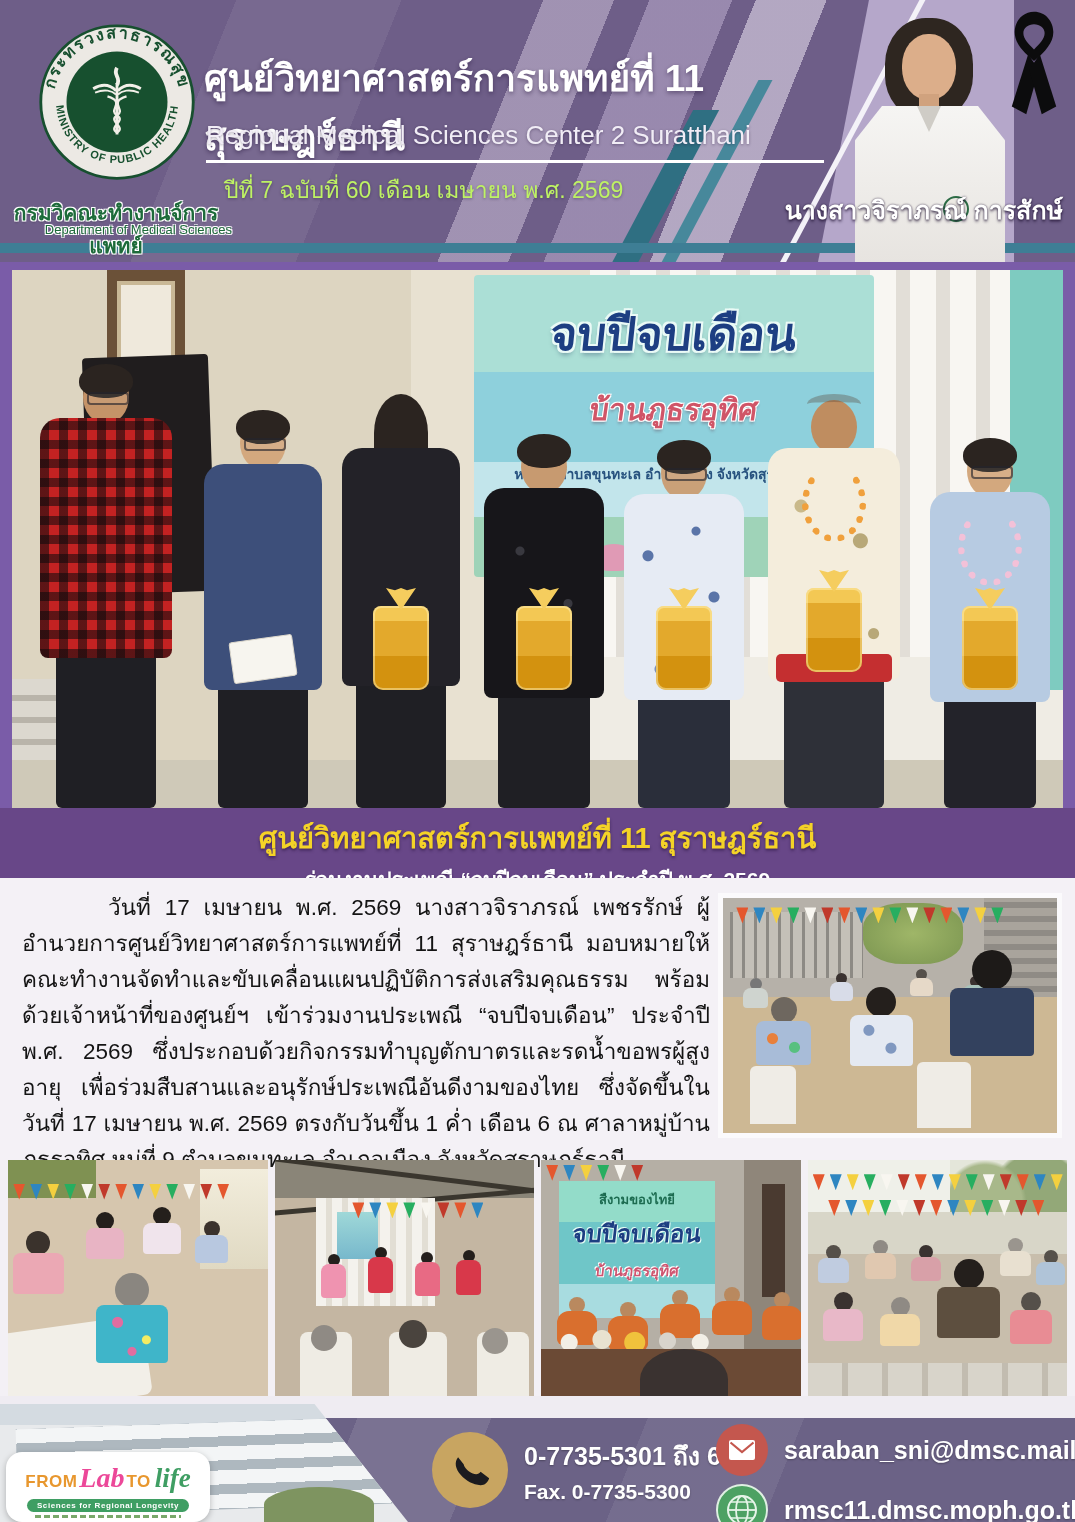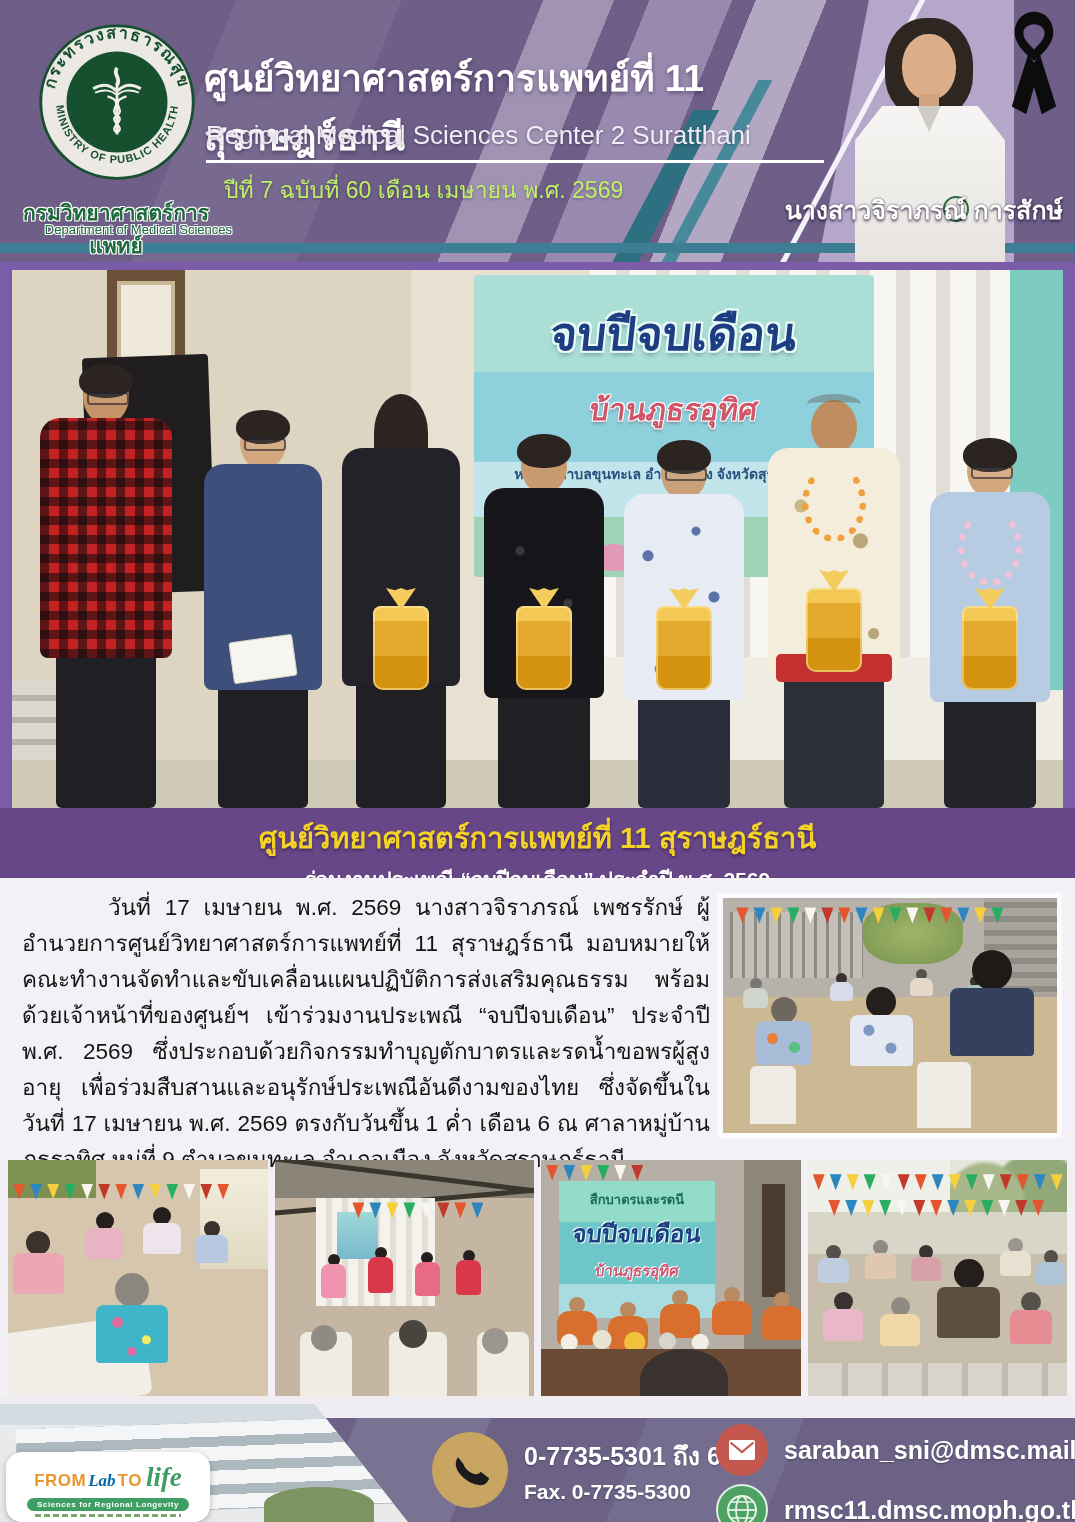--- a/index.html
+++ b/index.html
@@ -178,21 +178,21 @@
   .fband { position:absolute; left:0; top:22px; width:1075px; height:104px; background:#6b6286; overflow:hidden; }
   .fband::before { content:''; position:absolute; inset:0;
     background:linear-gradient(112deg, transparent 0 32%, rgba(255,255,255,.10) 32% 44%, transparent 44% 58%, rgba(255,255,255,.07) 58% 72%, transparent 72%); }
   .building { position:absolute; left:0; top:8px; width:425px; height:118px; clip-path:polygon(0 0, 74% 0, 96% 100%, 0 100%); background:linear-gradient(180deg,#d4dbe1 0 18%, #e8eaec 18%); }
   .building .floors { position:absolute; left:4%; top:16%; width:88%; height:74%; transform:rotate(-2deg);
     background:repeating-linear-gradient(180deg,#f3f5f6 0 14px, #aeb8bf 14px 24px); }
   .building .bush { position:absolute; right:12%; bottom:0; width:26%; height:30%; border-radius:50% 50% 0 0; background:#7e9460; }
   .lab-logo { position:absolute; left:6px; top:56px; width:204px; height:70px; background:#ffffff; border-radius:16px; text-align:center; box-shadow:0 2px 6px rgba(0,0,0,.25); }
   .lab-line { margin-top:10px; font-size:0; }
   .lab-line .w1 { font-size:17px; font-weight:800; color:#e8972e; letter-spacing:.5px; }
-  .lab-line .w2 { font-size:17px; font-weight:bold; font-style:italic; color:#0369a1; font-family:"Liberation Serif","DejaVu Serif",serif; margin:0 2px; }
+  .lab-line .w2 { font-size:28px; font-weight:bold; font-style:italic; color:#ec4899; font-family:"Liberation Serif","DejaVu Serif",serif; margin:0 2px; }
   .lab-line .w3 { font-size:17px; font-weight:800; color:#e8972e; letter-spacing:.5px; }
   .lab-line .w4 { font-size:27px; font-weight:bold; font-style:italic; color:#3f9e63; font-family:"Liberation Serif","DejaVu Serif",serif; margin-left:4px; }
   .lab-pill { display:inline-block; margin-top:2px; background:#3f9e63; color:#fff; font-size:8px; font-weight:bold; letter-spacing:.6px; padding:2px 10px; border-radius:8px; }
   .lab-squig { width:72%; height:3px; margin:3px auto 0; background:repeating-linear-gradient(90deg,#7aa86b 0 6px, transparent 6px 9px); }
 
   .phone-circle { position:absolute; left:432px; top:36px; width:76px; height:76px; border-radius:50%; background:#c8a561; display:flex; align-items:center; justify-content:center; }
   .contact-phone { position:absolute; left:524px; top:40px; font-size:25px; font-weight:bold; color:#ffffff; text-shadow:0 1px 2px rgba(0,0,0,.3); }
   .contact-fax { position:absolute; left:524px; top:84px; font-size:21px; font-weight:bold; color:#ffffff; text-shadow:0 1px 2px rgba(0,0,0,.3); }
   .email-circle { position:absolute; left:716px; top:28px; width:52px; height:52px; border-radius:50%; background:#c4574e; display:flex; align-items:center; justify-content:center; }
   .globe-circle { position:absolute; left:716px; top:88px; width:52px; height:52px; border-radius:50%; background:#4da163; display:flex; align-items:center; justify-content:center; border:2px solid #dff0e2; }
@@ -229,21 +229,21 @@
       <g stroke="#f2efe8" fill="none" stroke-width="3">
         <path d="M85 52 C80 60 90 62 85 70" stroke-width="4"></path>
         <line x1="85" y1="68" x2="85" y2="122"></line>
         <path d="M60 74 C70 68 78 70 84 76 M110 74 C100 68 92 70 86 76"></path>
         <path d="M62 78 C72 74 80 76 84 80 M108 78 C98 74 90 76 86 80" stroke-width="2"></path>
         <path d="M75 82 C95 88 75 96 85 102 C95 108 75 114 85 120" stroke-width="2.5"></path>
         <path d="M95 82 C75 88 95 96 85 102 C75 108 95 114 85 120" stroke-width="2.5"></path>
       </g>
     </svg>
 
-    <div class="dept-th">กรมวิทยาศาสตร์การแพทย์</div>
+    <div class="dept-th">กรมวิคณะทำงานจ์การแพทย์</div>
     <div class="dept-en">Department of Medical Sciences</div>
 
     <h1 class="title-th">ศูนย์วิทยาศาสตร์การแพทย์ที่ 11 สุราษฎร์ธานี</h1>
     <div class="title-en">Regional Medical Sciences Center 2 Suratthani</div>
     <div class="title-underline"></div>
     <div class="issue-line">ปีที่ 7 ฉบับที่ 60 เดือน เมษายน พ.ศ. 2569</div>
 
     <div class="portrait">
       <div class="p-hair"></div>
       <div class="p-face"></div>
@@ -501,21 +501,21 @@
       <div class="g3-door"></div>
       <div class="bunt" style="left:2%; top:2%;">
           <i></i>
           <i></i>
           <i></i>
           <i></i>
           <i></i>
           <i></i>
         </div>
       <div class="g3-banner">
-        <div class="g3-b1">สืกบาตรและรดนี</div>
+        <div class="g3-b1">สืงามของไทยี</div>
         <div class="g3-b2">จบปีจบเดือน</div>
         <div class="g3-b3">บ้านภูธรอุทิศ</div>
       </div>
       <div class="monk" style="left:6%; top:58%;">
           <div class="mh"></div>
           <div class="mb"></div>
         </div>
       <div class="monk" style="left:26%; top:60%;">
           <div class="mh"></div>
           <div class="mb"></div>

